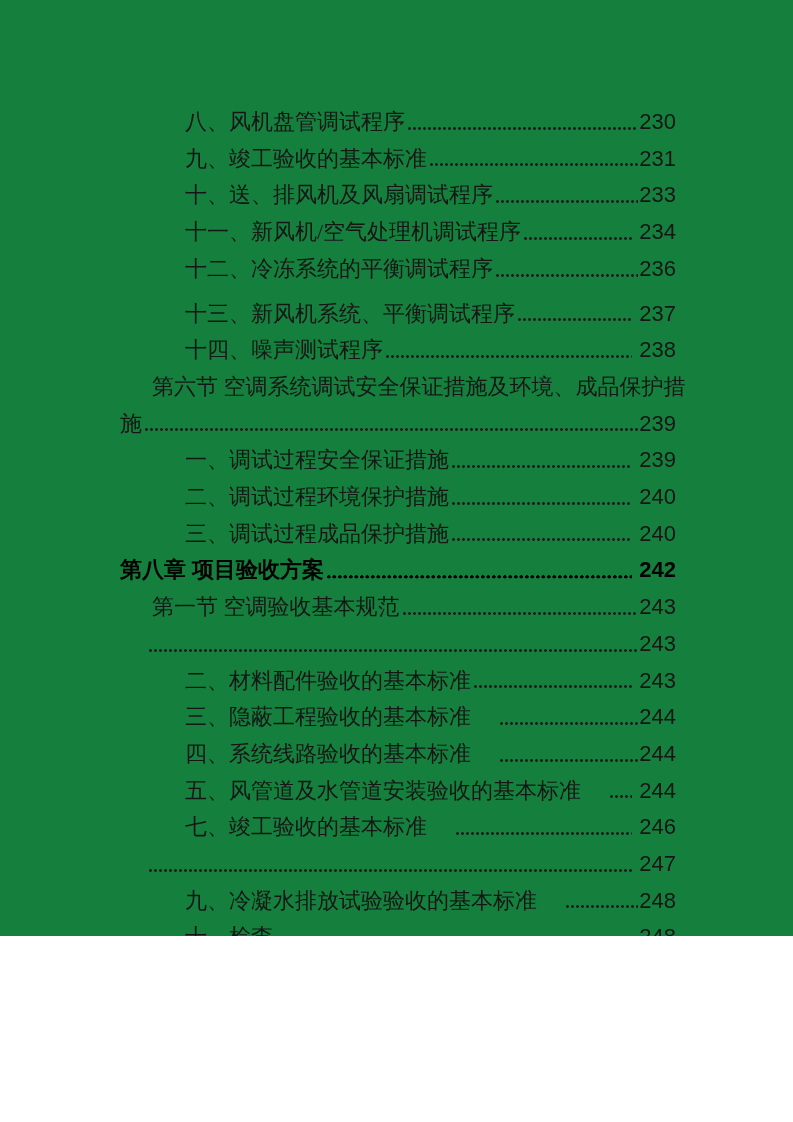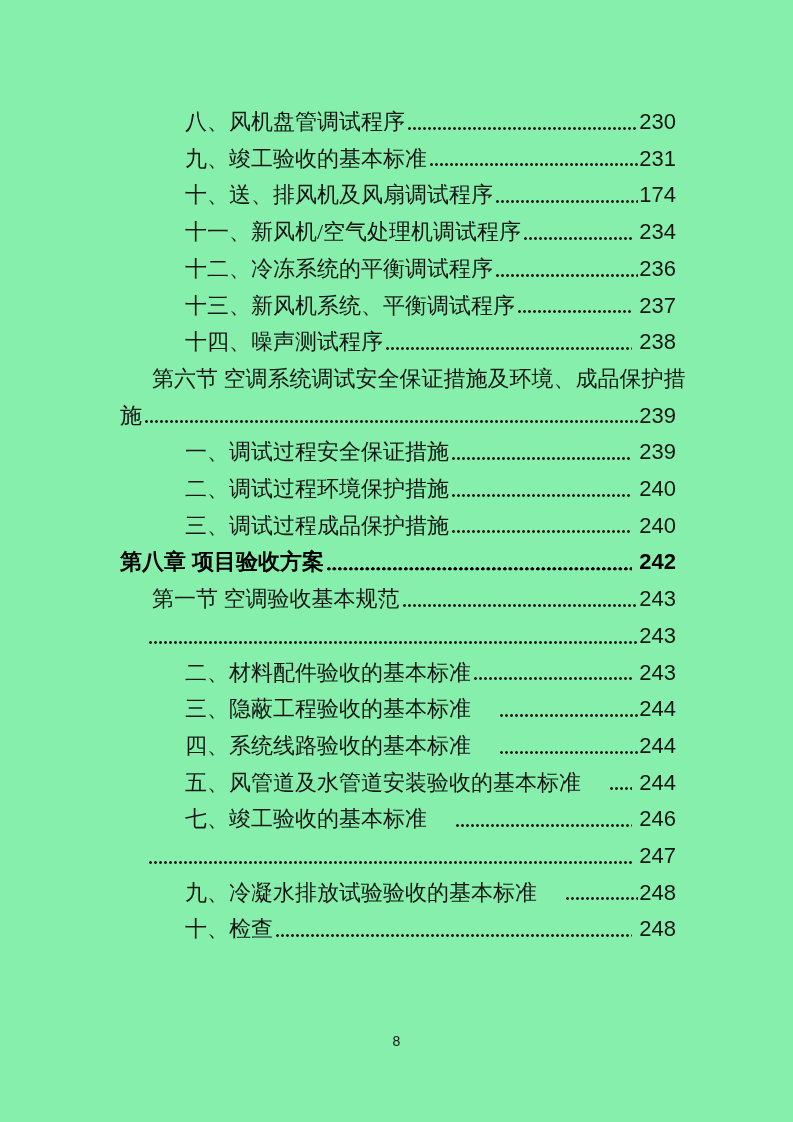--- a/index.html
+++ b/index.html
@@ -3,22 +3,22 @@
 <meta charset="utf-8">
 <style>
   html, body {
     margin: 0;
     padding: 0;
     background: #ffffff;
   }
   .doc-page {
     position: relative;
     width: 793px;
-    height: 1122px;
-    background: #86efac;
+    height: 936px;
+    background: #15803d;
     overflow: hidden;
     font-family: "Liberation Serif", "DejaVu Serif", serif;
     color: #161616;
   }
   .toc {
     position: absolute;
     left: 120px;
     top: 104px;
     width: 556px;
     font-size: 22px;
@@ -95,40 +95,40 @@
         <div class="toc-last-row">
           <span class="toc-title" style="text-indent: 65px;">九、竣工验收的基本标准</span>
           <span class="dot-leader"></span>
           <span class="toc-page">231</span>
         </div>
       </div>
       <div class="toc-entry level-3">
         <div class="toc-last-row">
           <span class="toc-title" style="text-indent: 65px;">十、送、排风机及风扇调试程序</span>
           <span class="dot-leader"></span>
-          <span class="toc-page">174</span>
+          <span class="toc-page">233</span>
         </div>
       </div>
       <div class="toc-entry level-3">
         <div class="toc-last-row">
           <span class="toc-title" style="text-indent: 65px; text-align: center;">十一、新风机/空气处理机调试程序</span>
           <span class="dot-leader"></span>
           <span class="toc-page"> 234</span>
         </div>
       </div>
       <div class="toc-entry level-3">
         <div class="toc-last-row">
           <span class="toc-title" style="text-indent: 65px;">十二、冷冻系统的平衡调试程序</span>
           <span class="dot-leader"></span>
           <span class="toc-page">236</span>
         </div>
       </div>
       <div class="toc-entry level-3">
         <div class="toc-last-row">
-          <span class="toc-title" style="text-indent: 65px;">十三、新风机系统、平衡调试程序</span>
+          <span class="toc-title" style="text-indent: 65px; margin-top: 8px;">十三、新风机系统、平衡调试程序</span>
           <span class="dot-leader"></span>
           <span class="toc-page"> 237</span>
         </div>
       </div>
       <div class="toc-entry level-3">
         <div class="toc-last-row">
           <span class="toc-title" style="text-indent: 65px;">十四、噪声测试程序</span>
           <span class="dot-leader"></span>
           <span class="toc-page"> 238</span>
         </div>

